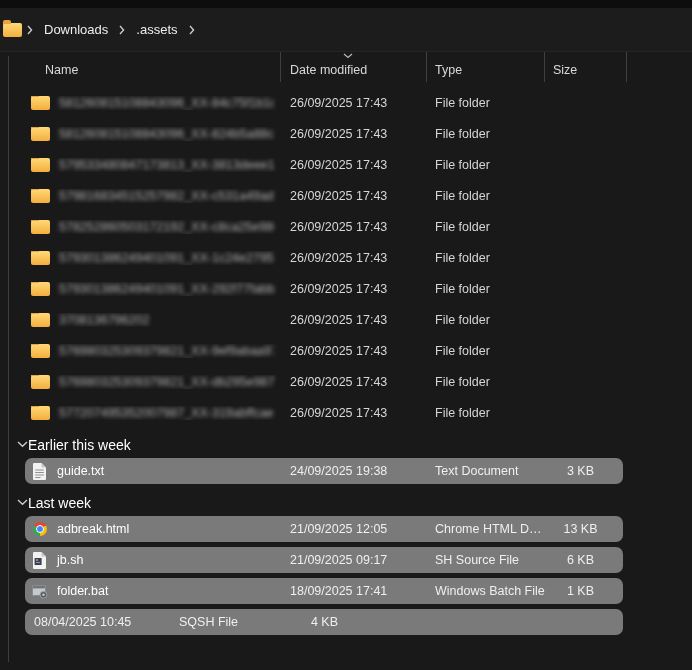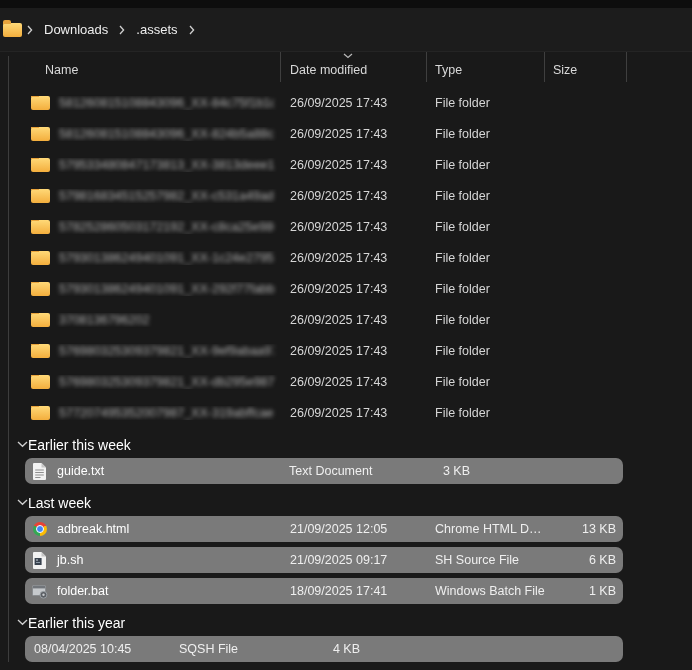--- a/index.html
+++ b/index.html
@@ -44,21 +44,21 @@
   .rows{position:absolute;top:90px;left:25px;width:598px;}
   .row{
     display:flex;align-items:center;height:26px;margin-bottom:5px;
     font-size:12.5px;color:#d6d6d6;
   }
   .row.selected{background:#7a7a7a;color:#efefef;border-radius:7px;}
   .cell{box-sizing:border-box;overflow:hidden;white-space:nowrap;}
   .c-name{width:256px;display:flex;align-items:center;gap:9px;padding-left:6px;}
   .c-date{width:146px;padding-left:9px;}
   .c-type{width:118px;padding-left:8px;text-overflow:ellipsis;}
-  .c-size{width:78px;text-align:right;padding-right:7px;}
+  .c-size{width:78px;text-align:center;padding-right:7px;}
   .row .name-text{color:#ffffff;}
   .row.folder .name-text{
     color:#c9c9c9;filter:blur(2px);opacity:.85;max-width:215px;
     overflow:hidden;white-space:nowrap;
   }
   
   .group-head{
     display:flex;align-items:center;gap:0;height:27px;margin-left:-8px;
     color:#ffffff;font-size:14px;
   }
@@ -234,20 +234,21 @@
             <g stroke="#8f8f8f" stroke-width="1">
               <line x1="2.2" y1="7" x2="10.8" y2="7"></line>
                 <line x1="2.2" y1="9.5" x2="10.8" y2="9.5"></line>
               <line x1="2.2" y1="12" x2="10.8" y2="12"></line>
                 <line x1="2.2" y1="14.5" x2="7.5" y2="14.5"></line>
             </g>
           </svg>
         </span>
         <span class="name-text">guide.txt</span>
       </div>
+      <div class="cell c-date">24/09/2025 19:38</div>
       <div class="cell c-type">Text Document</div>
       <div class="cell c-size">3 KB</div>
     </div>
 
     <div class="group-head mt">
       <span>
         <svg width="11" height="7" viewBox="0 0 11 7">
             <polyline points="1,1 5.5,5.3 10,1" fill="none" stroke="#cfcfcf" stroke-width="1.3"></polyline>
           </svg>
       </span>
@@ -291,28 +292,20 @@
             <circle cx="11.5" cy="10.8" r="1.2" fill="#c6c9cc"></circle>
           </svg>
         </span>
         <span class="name-text">folder.bat</span>
       </div>
       <div class="cell c-date">18/09/2025 17:41</div>
       <div class="cell c-type">Windows Batch File</div>
       <div class="cell c-size">1 KB</div>
     </div>
 
-    <div class="group-head mt">
-      <span>
-        <svg width="11" height="7" viewBox="0 0 11 7">
-            <polyline points="1,1 5.5,5.3 10,1" fill="none" stroke="#cfcfcf" stroke-width="1.3"></polyline>
-          </svg>
-      </span>
-      <span>Earlier this year</span>
-    </div>
     <div class="row selected">
       <div class="cell c-date">08/04/2025 10:45</div>
       <div class="cell c-type">SQSH File</div>
       <div class="cell c-size">4 KB</div>
     </div>
 
   </div>
 </div>
 
 </body></html>

